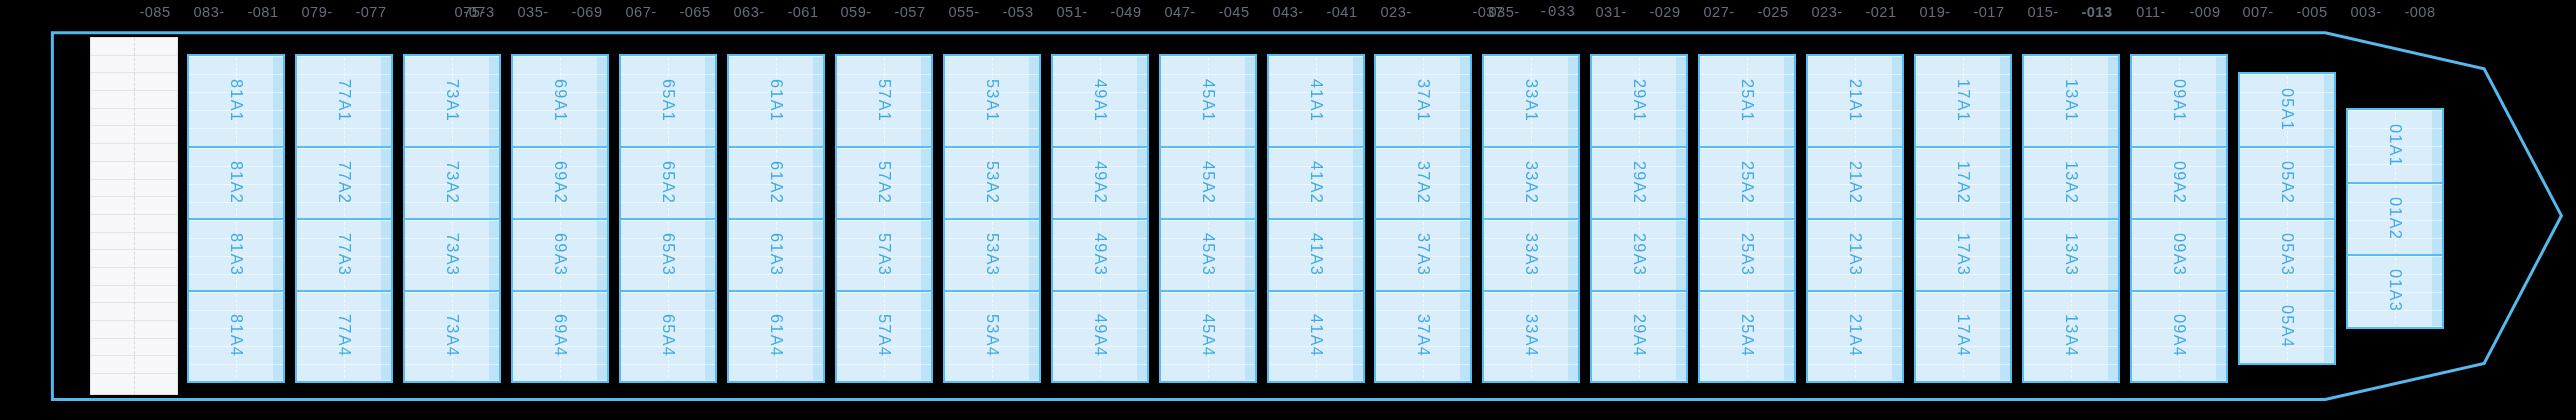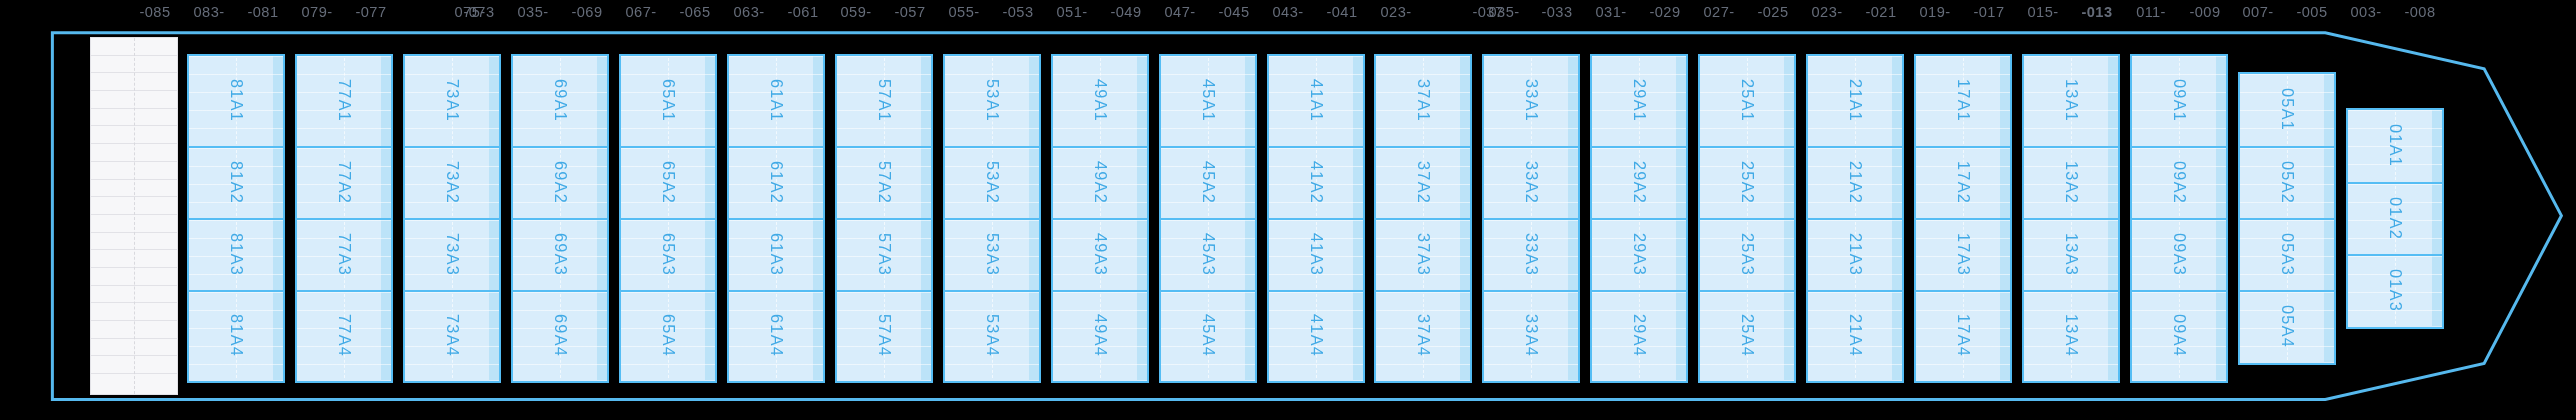--- a/index.html
+++ b/index.html
@@ -86,21 +86,21 @@
       <span class="frame-label" style="left: 1018px;">-053</span>
       <span class="frame-label" style="left: 1072px;">051-</span>
       <span class="frame-label" style="left: 1126px;">-049</span>
       <span class="frame-label" style="left: 1180px;">047-</span>
       <span class="frame-label" style="left: 1234px;">-045</span>
       <span class="frame-label" style="left: 1288px;">043-</span>
       <span class="frame-label" style="left: 1342px;">-041</span>
       <span class="frame-label" style="left: 1396px;">023-</span>
       <span class="frame-label" style="left: 1488px;">-037</span>
       <span class="frame-label" style="left: 1504px;">035-</span>
-      <span class="frame-label" style="left: 1557px;">-033</span>
+      <span class="frame-label" style="left: 1557px; font-family: Liberation Mono, monospace;">-033</span>
       <span class="frame-label" style="left: 1611px;">031-</span>
       <span class="frame-label" style="left: 1665px;">-029</span>
       <span class="frame-label" style="left: 1719px;">027-</span>
       <span class="frame-label" style="left: 1773px;">-025</span>
       <span class="frame-label" style="left: 1827px;">023-</span>
       <span class="frame-label" style="left: 1881px;">-021</span>
       <span class="frame-label" style="left: 1935px;">019-</span>
       <span class="frame-label" style="left: 1989px;">-017</span>
       <span class="frame-label" style="left: 2043px;">015-</span>
       <span class="frame-label" style="left: 2097px; font-weight: bold;">-013</span>

